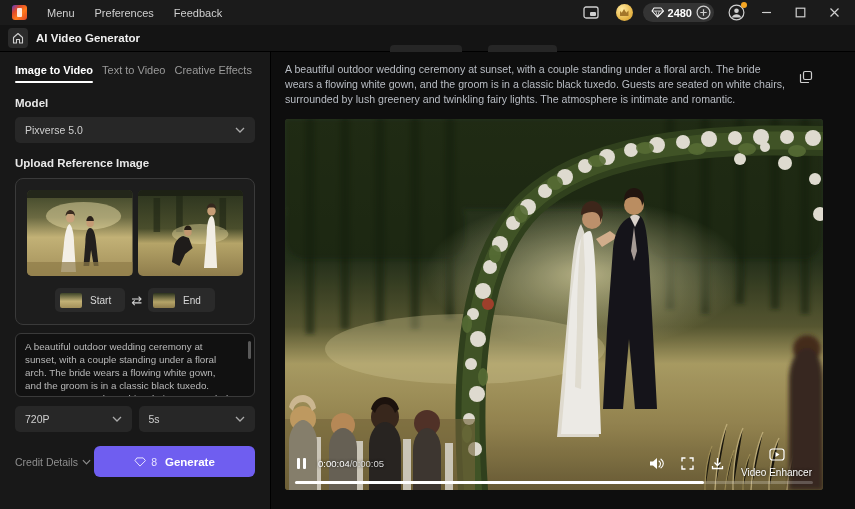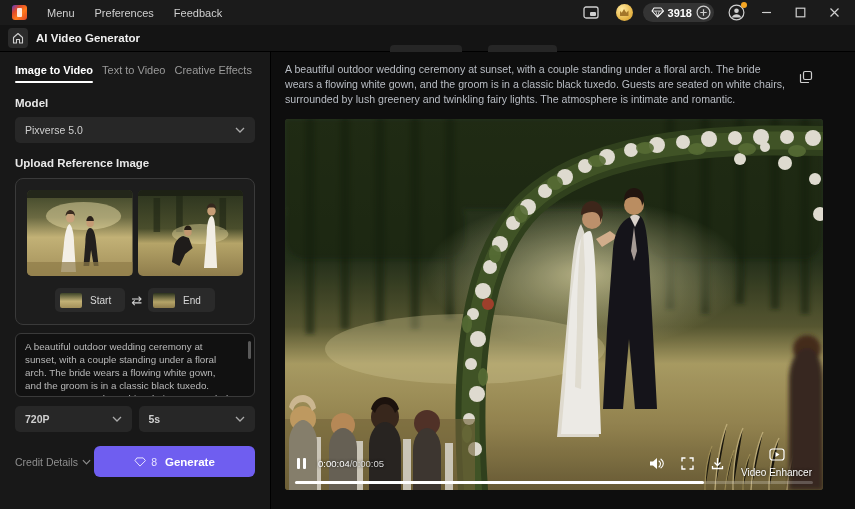--- a/index.html
+++ b/index.html
@@ -56,21 +56,21 @@
   .se-mini { width:22px; height:15px; border-radius:2px; overflow:hidden; }
   .se-label { color:#d8d8d8; font-size:10px; }
   .swap-glyph { color:#cfcfcf; font-size:13px; line-height:1; }
 
   .prompt-box { margin-top:8px; position:relative; border:1px solid #3a3a3a; border-radius:6px; background:#111; height:64px; overflow:hidden; }
   .prompt-text { width:222px; height:100%; background:transparent; border:none; resize:none; outline:none;
     color:#b9b9b9; font-size:9.8px; line-height:1.32; padding:7px 8px 4px 9px; font-family:"Liberation Sans",sans-serif; overflow:hidden; }
   .prompt-scrollthumb { position:absolute; right:3px; top:7px; width:3px; height:18px; background:#5a5a5a; border-radius:2px; }
 
   .res-row { display:flex; gap:7px; margin-top:9px; }
-  .res-row .dropdown { flex:1; margin-top:0;font-weight:bold; }
+  .res-row .dropdown { flex:1; margin-top:0; }
   .bottom-row { display:flex; align-items:center; margin-top:14px; }
   .credit-details { color:#8e8e8e; font-size:10.5px; display:flex; align-items:center; gap:4px; }
   .generate-btn { margin-left:auto; width:161px; height:31px; background:#6f5ef0; border:none; border-radius:6px;
     display:flex; align-items:center; justify-content:center; gap:5px; cursor:pointer; }
   .generate-btn .cost { color:#e6e2ff; font-size:10.5px; }
   .generate-btn .glabel { color:#fff; font-size:11.5px; font-weight:bold; margin-left:3px; }
 
   
   .hist-edge { position:absolute; top:-7px; height:7px; background:#262626; border-radius:4px 4px 0 0; }
   .desc-row { display:flex; align-items:flex-start; }
@@ -109,21 +109,21 @@
           <rect x="7" y="6" width="6" height="4" rx="1" fill="#cfcfcf"></rect>
         </svg>
     </span>
     <div class="vip-avatar"></div>
 
     <div class="credits-pill">
       <svg class="ic" width="13" height="11" viewBox="0 0 13 11">
           <path d="M3 1h7l2.5 3L6.5 10 1 4z" fill="none" stroke="#fff" stroke-width="1.1" stroke-linejoin="round"></path>
           <path d="M1 4h11M4.7 4L6.5 9.6M8.3 4L6.5 9.6" stroke="#fff" stroke-width=".7" fill="none"></path>
         </svg>
-      <span class="count">3918</span>
+      <span class="count">2480</span>
       <svg class="ic" width="15" height="15" viewBox="0 0 15 15">
           <circle cx="7.5" cy="7.5" r="6.4" fill="none" stroke="#cfcfcf" stroke-width="1.2"></circle>
           <path d="M7.5 4.3v6.4M4.3 7.5h6.4" stroke="#cfcfcf" stroke-width="1.2"></path>
         </svg>
     </div>
 
     <div class="profile-wrap">
       <svg class="ic" width="17" height="17" viewBox="0 0 17 17">
           <circle cx="8.5" cy="8.5" r="7.4" fill="none" stroke="#cfcfcf" stroke-width="1.2"></circle>
           <circle cx="8.5" cy="6.7" r="2.3" fill="#cfcfcf"></circle>

